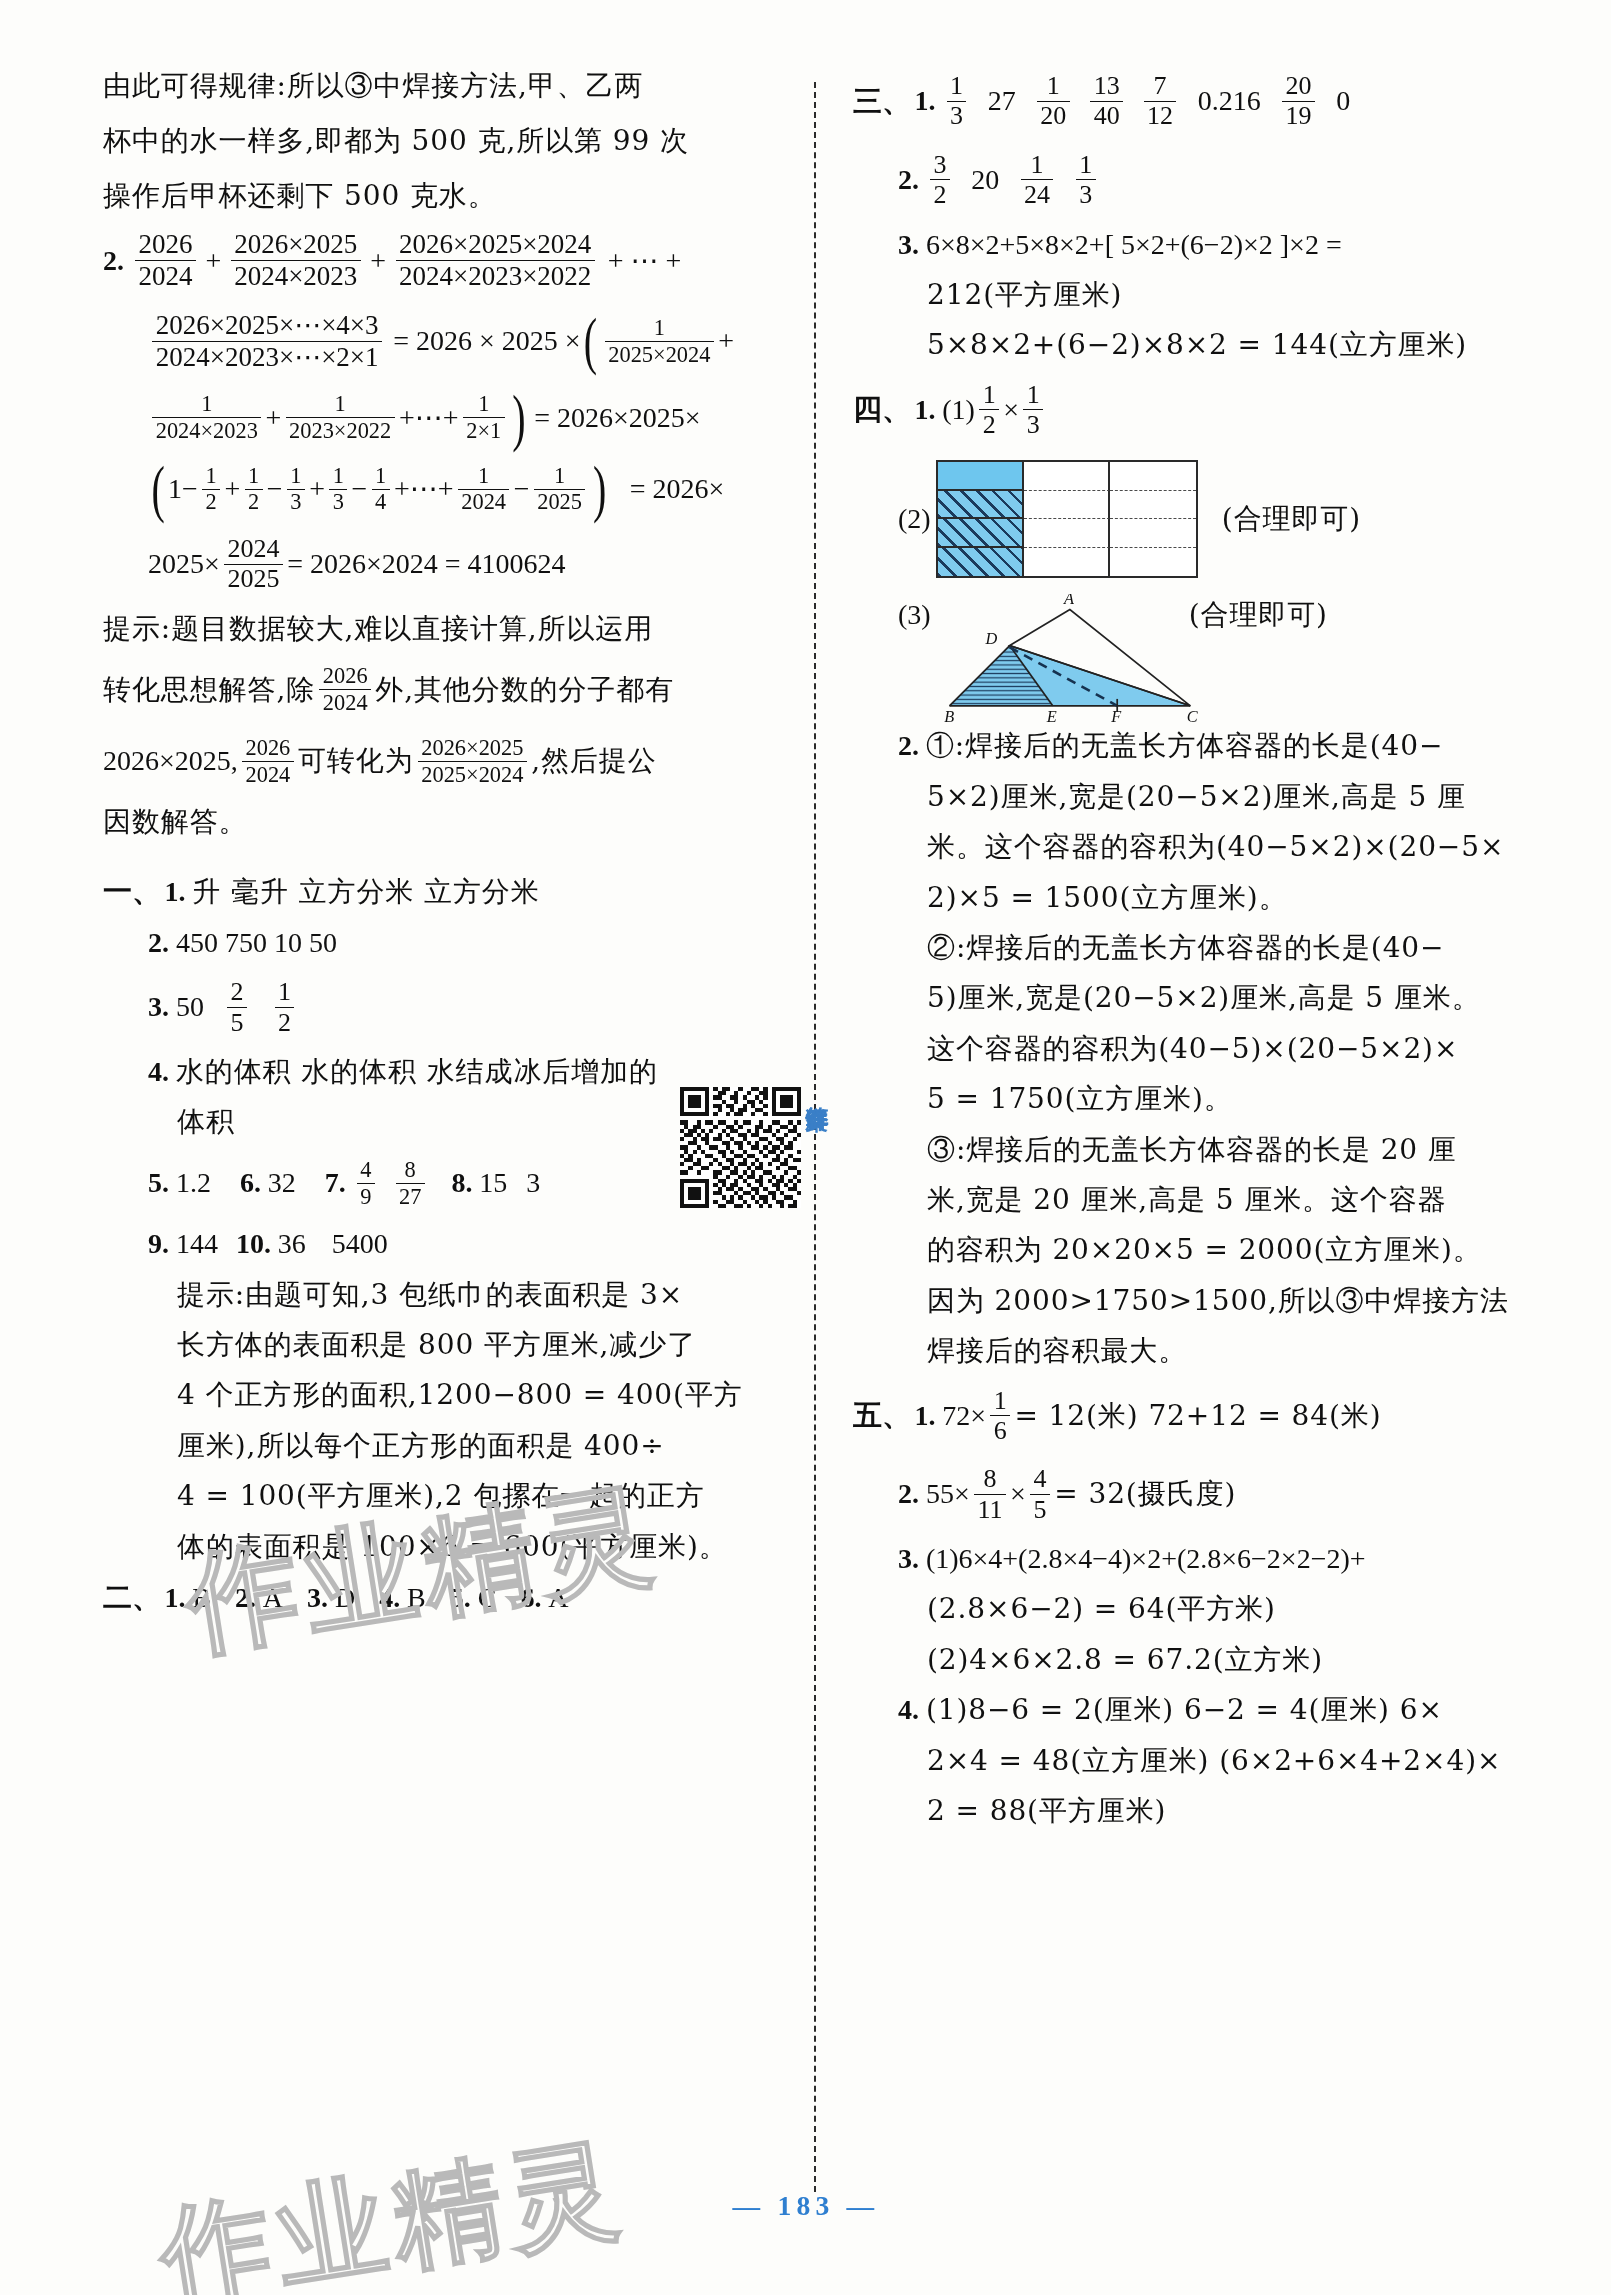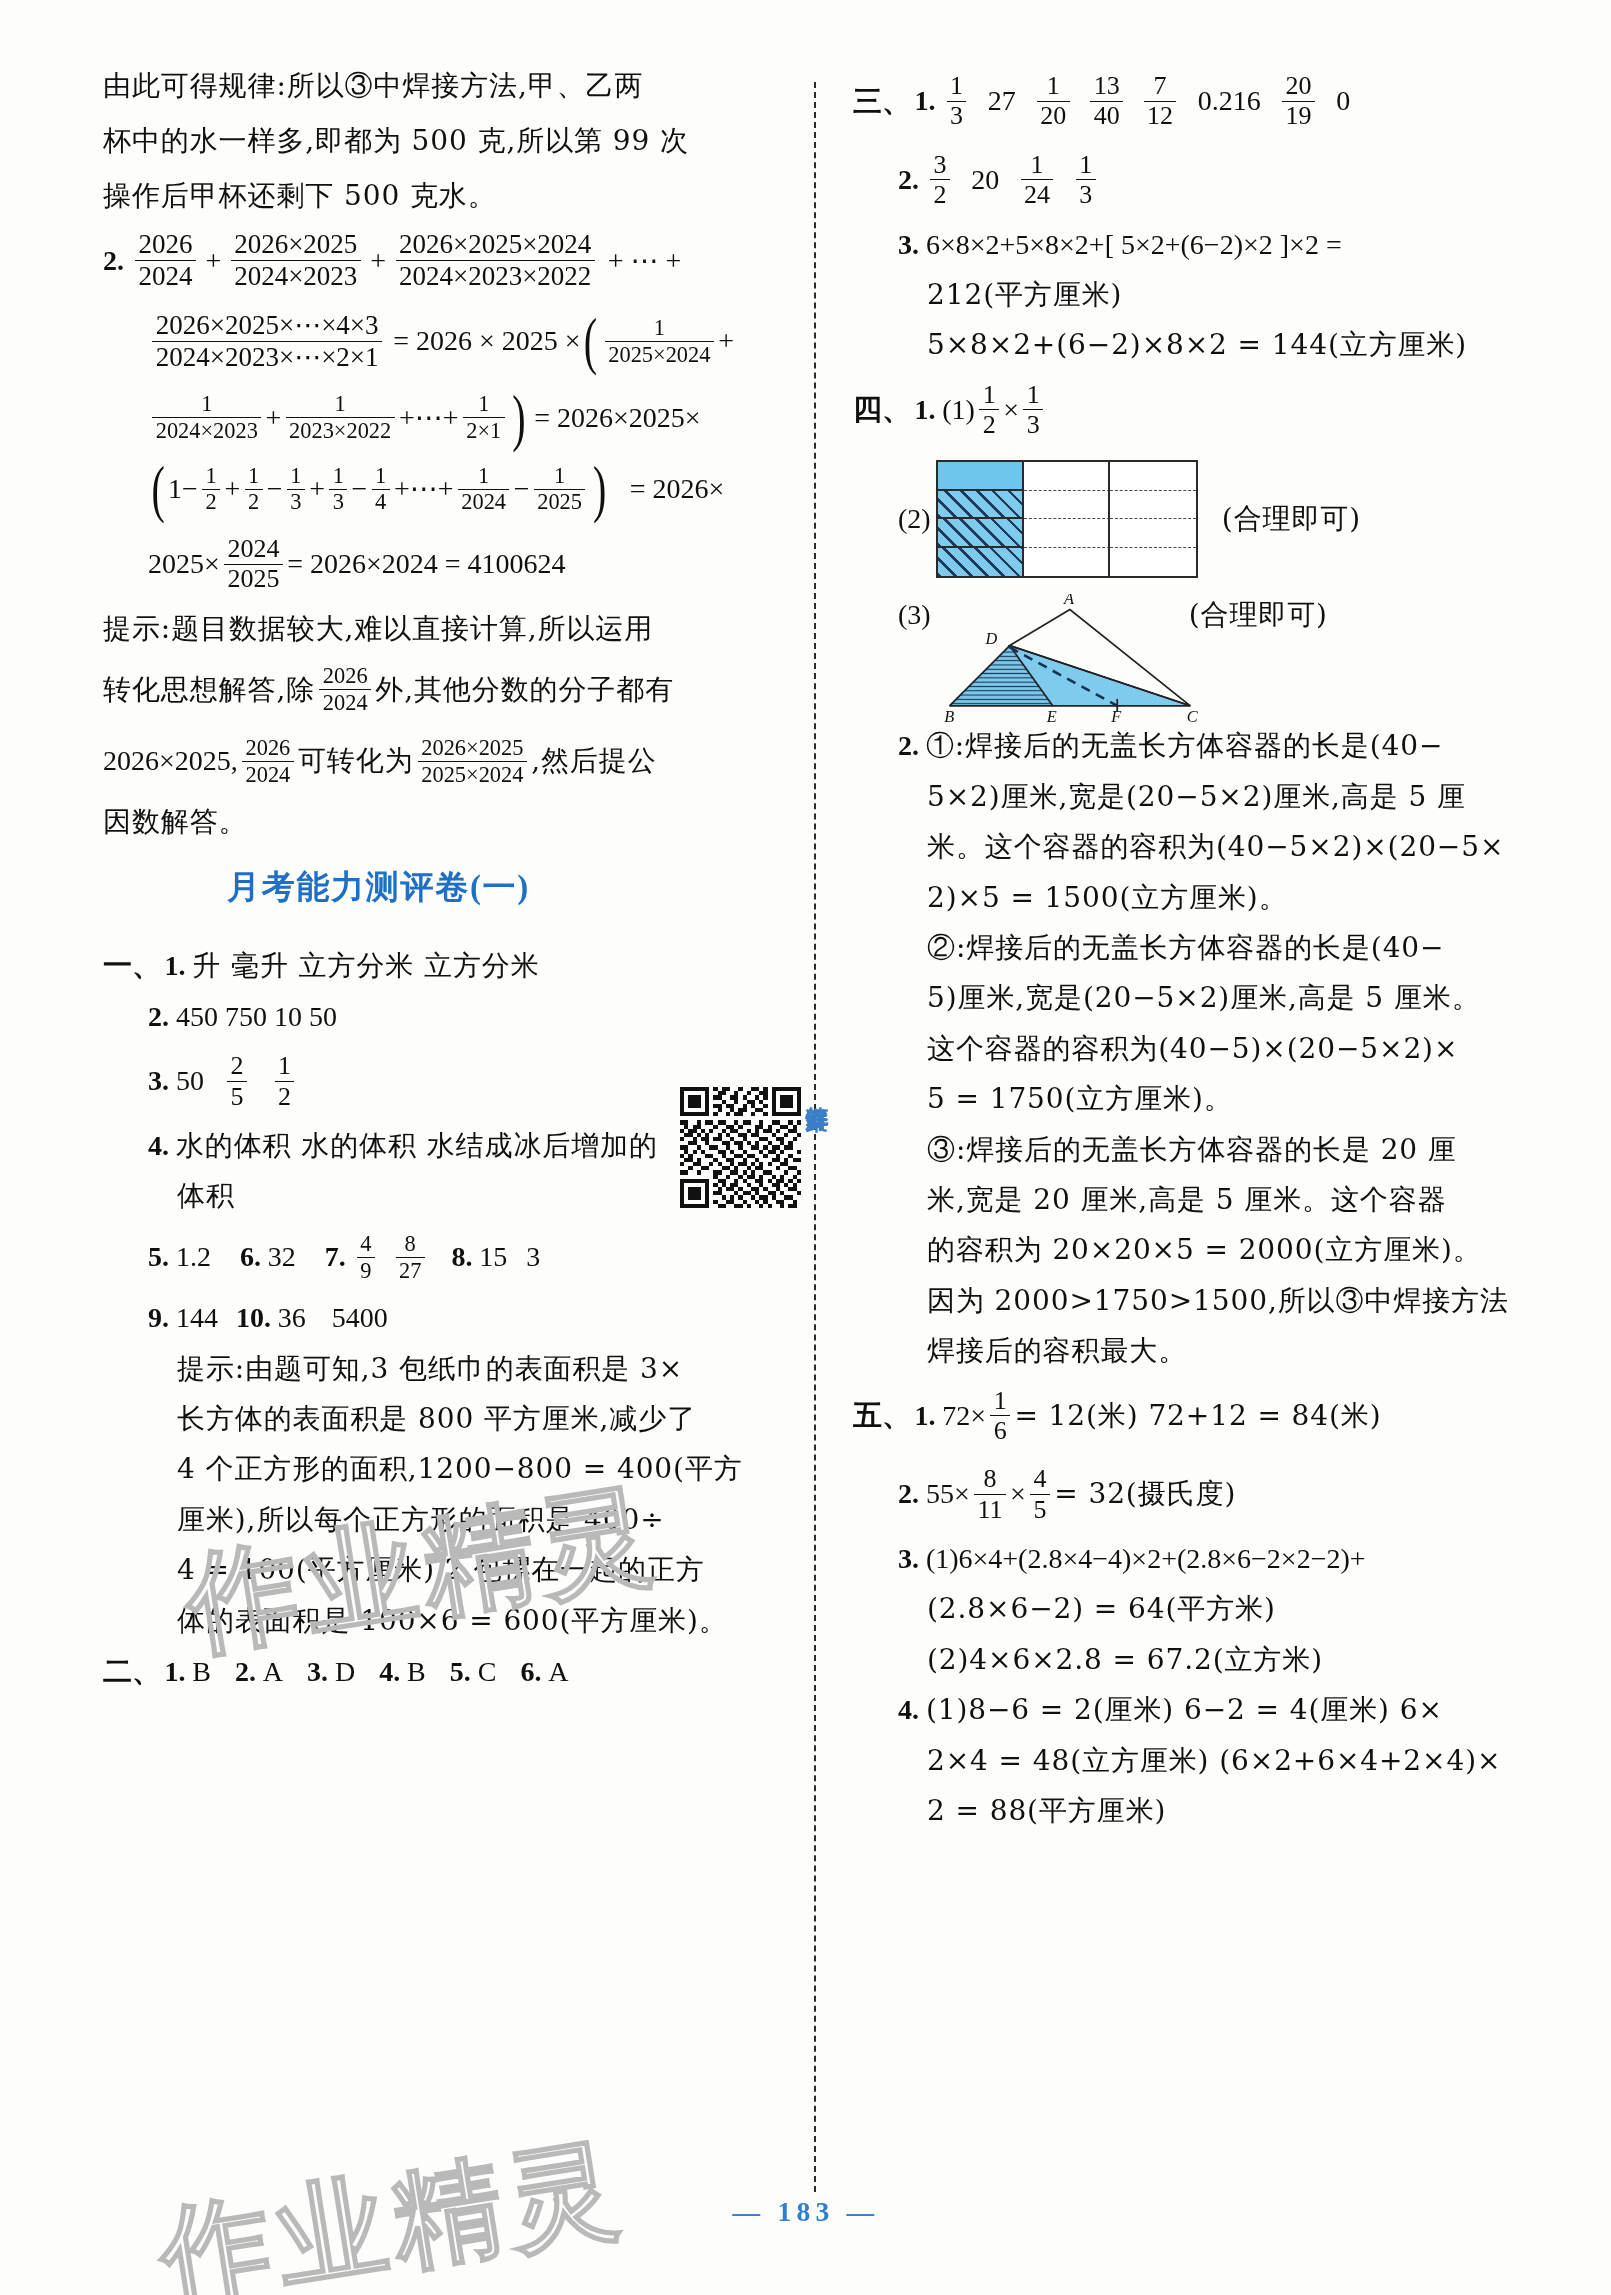--- a/index.html
+++ b/index.html
@@ -48,21 +48,21 @@
     text-align:center;color:#1f6fc4;font-weight:bold;
     font-size:33px;letter-spacing:1.7px;
   }
   .qr-wrap{position:absolute;left:680px;top:1087px;display:flex;align-items:flex-start;}
   .qr{width:121px;height:121px;}
   .qr-label{
     writing-mode:vertical-rl;color:#3a7fc7;font-weight:bold;font-size:23px;
     margin-left:3.4px;line-height:1.05;letter-spacing:0.9px;
   }
   .pagenum{
-    position:absolute;left:0;right:0;bottom:67px;text-align:center;
+    position:absolute;left:0;right:0;bottom:73px;text-align:center;
     color:#2f7fd0;font-size:27.6px;font-weight:bold;letter-spacing:5.2px;
   }
   .wm{
     position:absolute;
     color:transparent;
     -webkit-text-stroke:1.7px #b9b9b9;
     font-weight:bold;
     font-family:"DejaVu Sans","Liberation Sans",sans-serif;
     pointer-events:none;
     user-select:none;
@@ -229,21 +229,20 @@
         <span class="cn">可转化为</span>
         <span class="frac sm">
             <span class="nu">2026×2025</span>
             <span class="de">2025×2024</span>
           </span>
         <span class="cn">,然后提公</span>
       </div>
       <div class="line cn">因数解答。</div>
     </div>
 
-    <div class="title" style="margin-top:29px;width:551px;">月考能力测评卷(一)</div>
 
     <div style="margin-top:41px;">
       <div class="line">
         <span class="sec">一、</span>
         <span class="idx">1.</span>
         <span class="cn">升   毫升   立方分米   立方分米</span>
       </div>
       <div class="line indent">
         <span class="idx">2.</span>
         <span>450   750   10   50</span>

